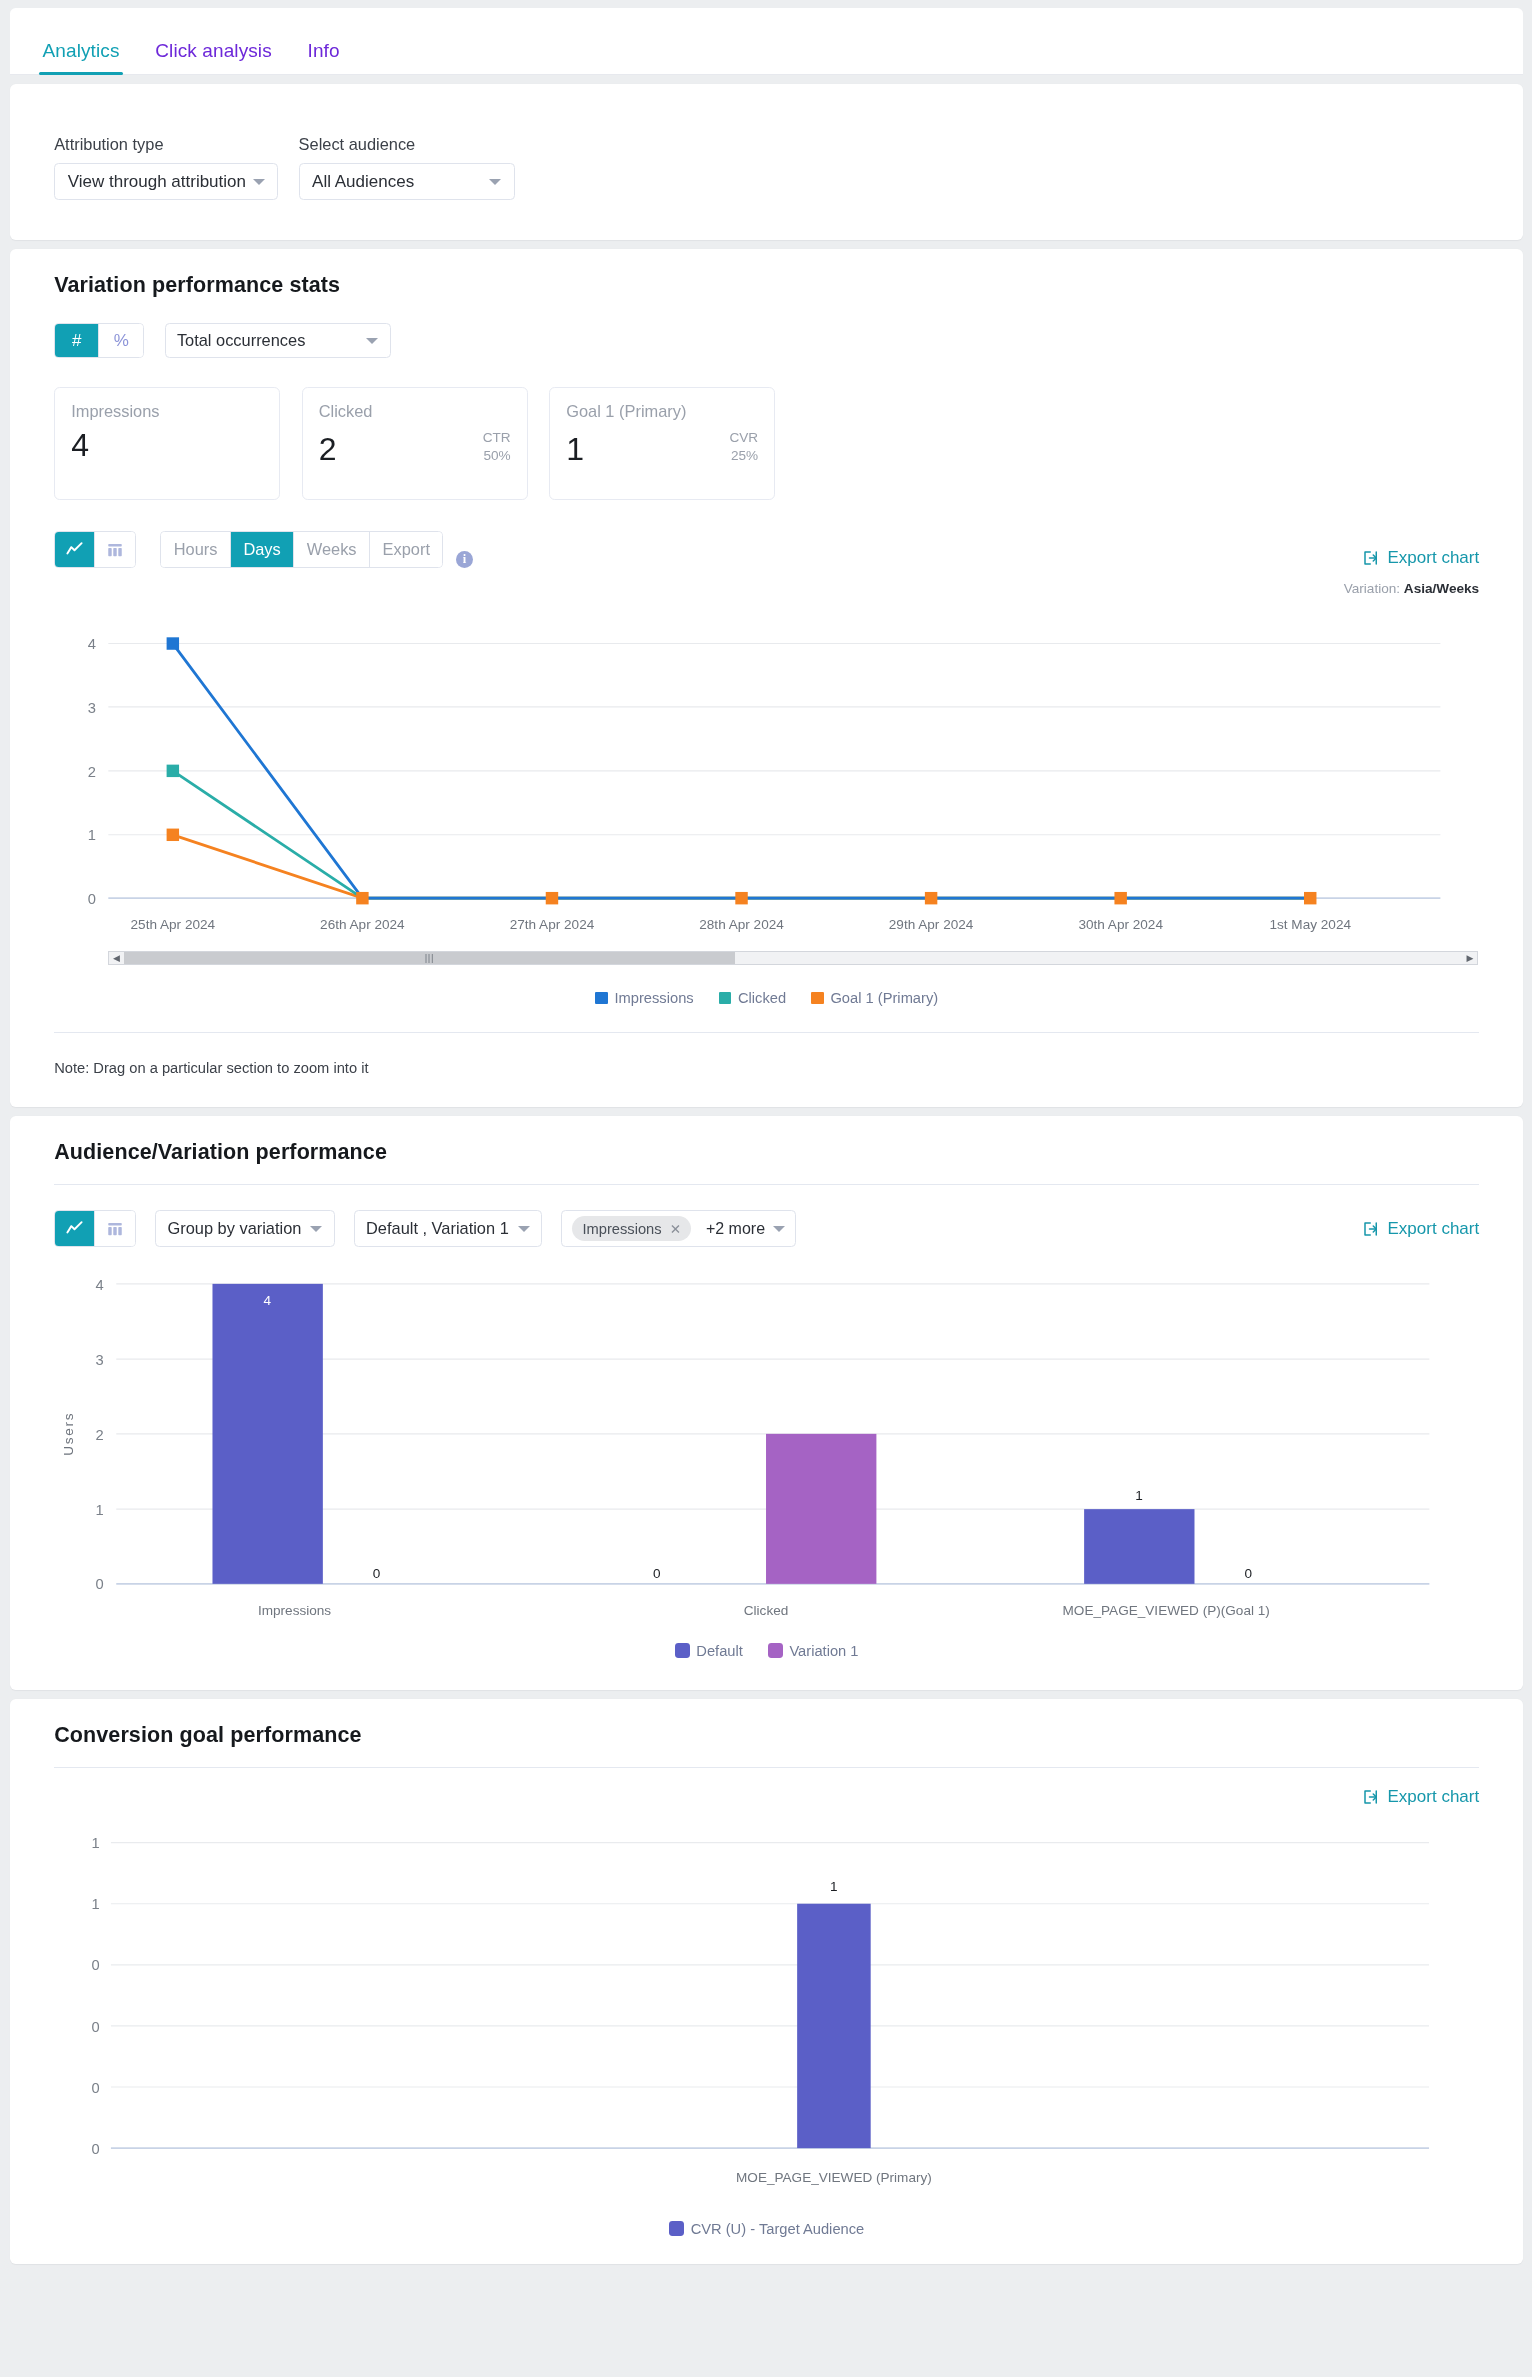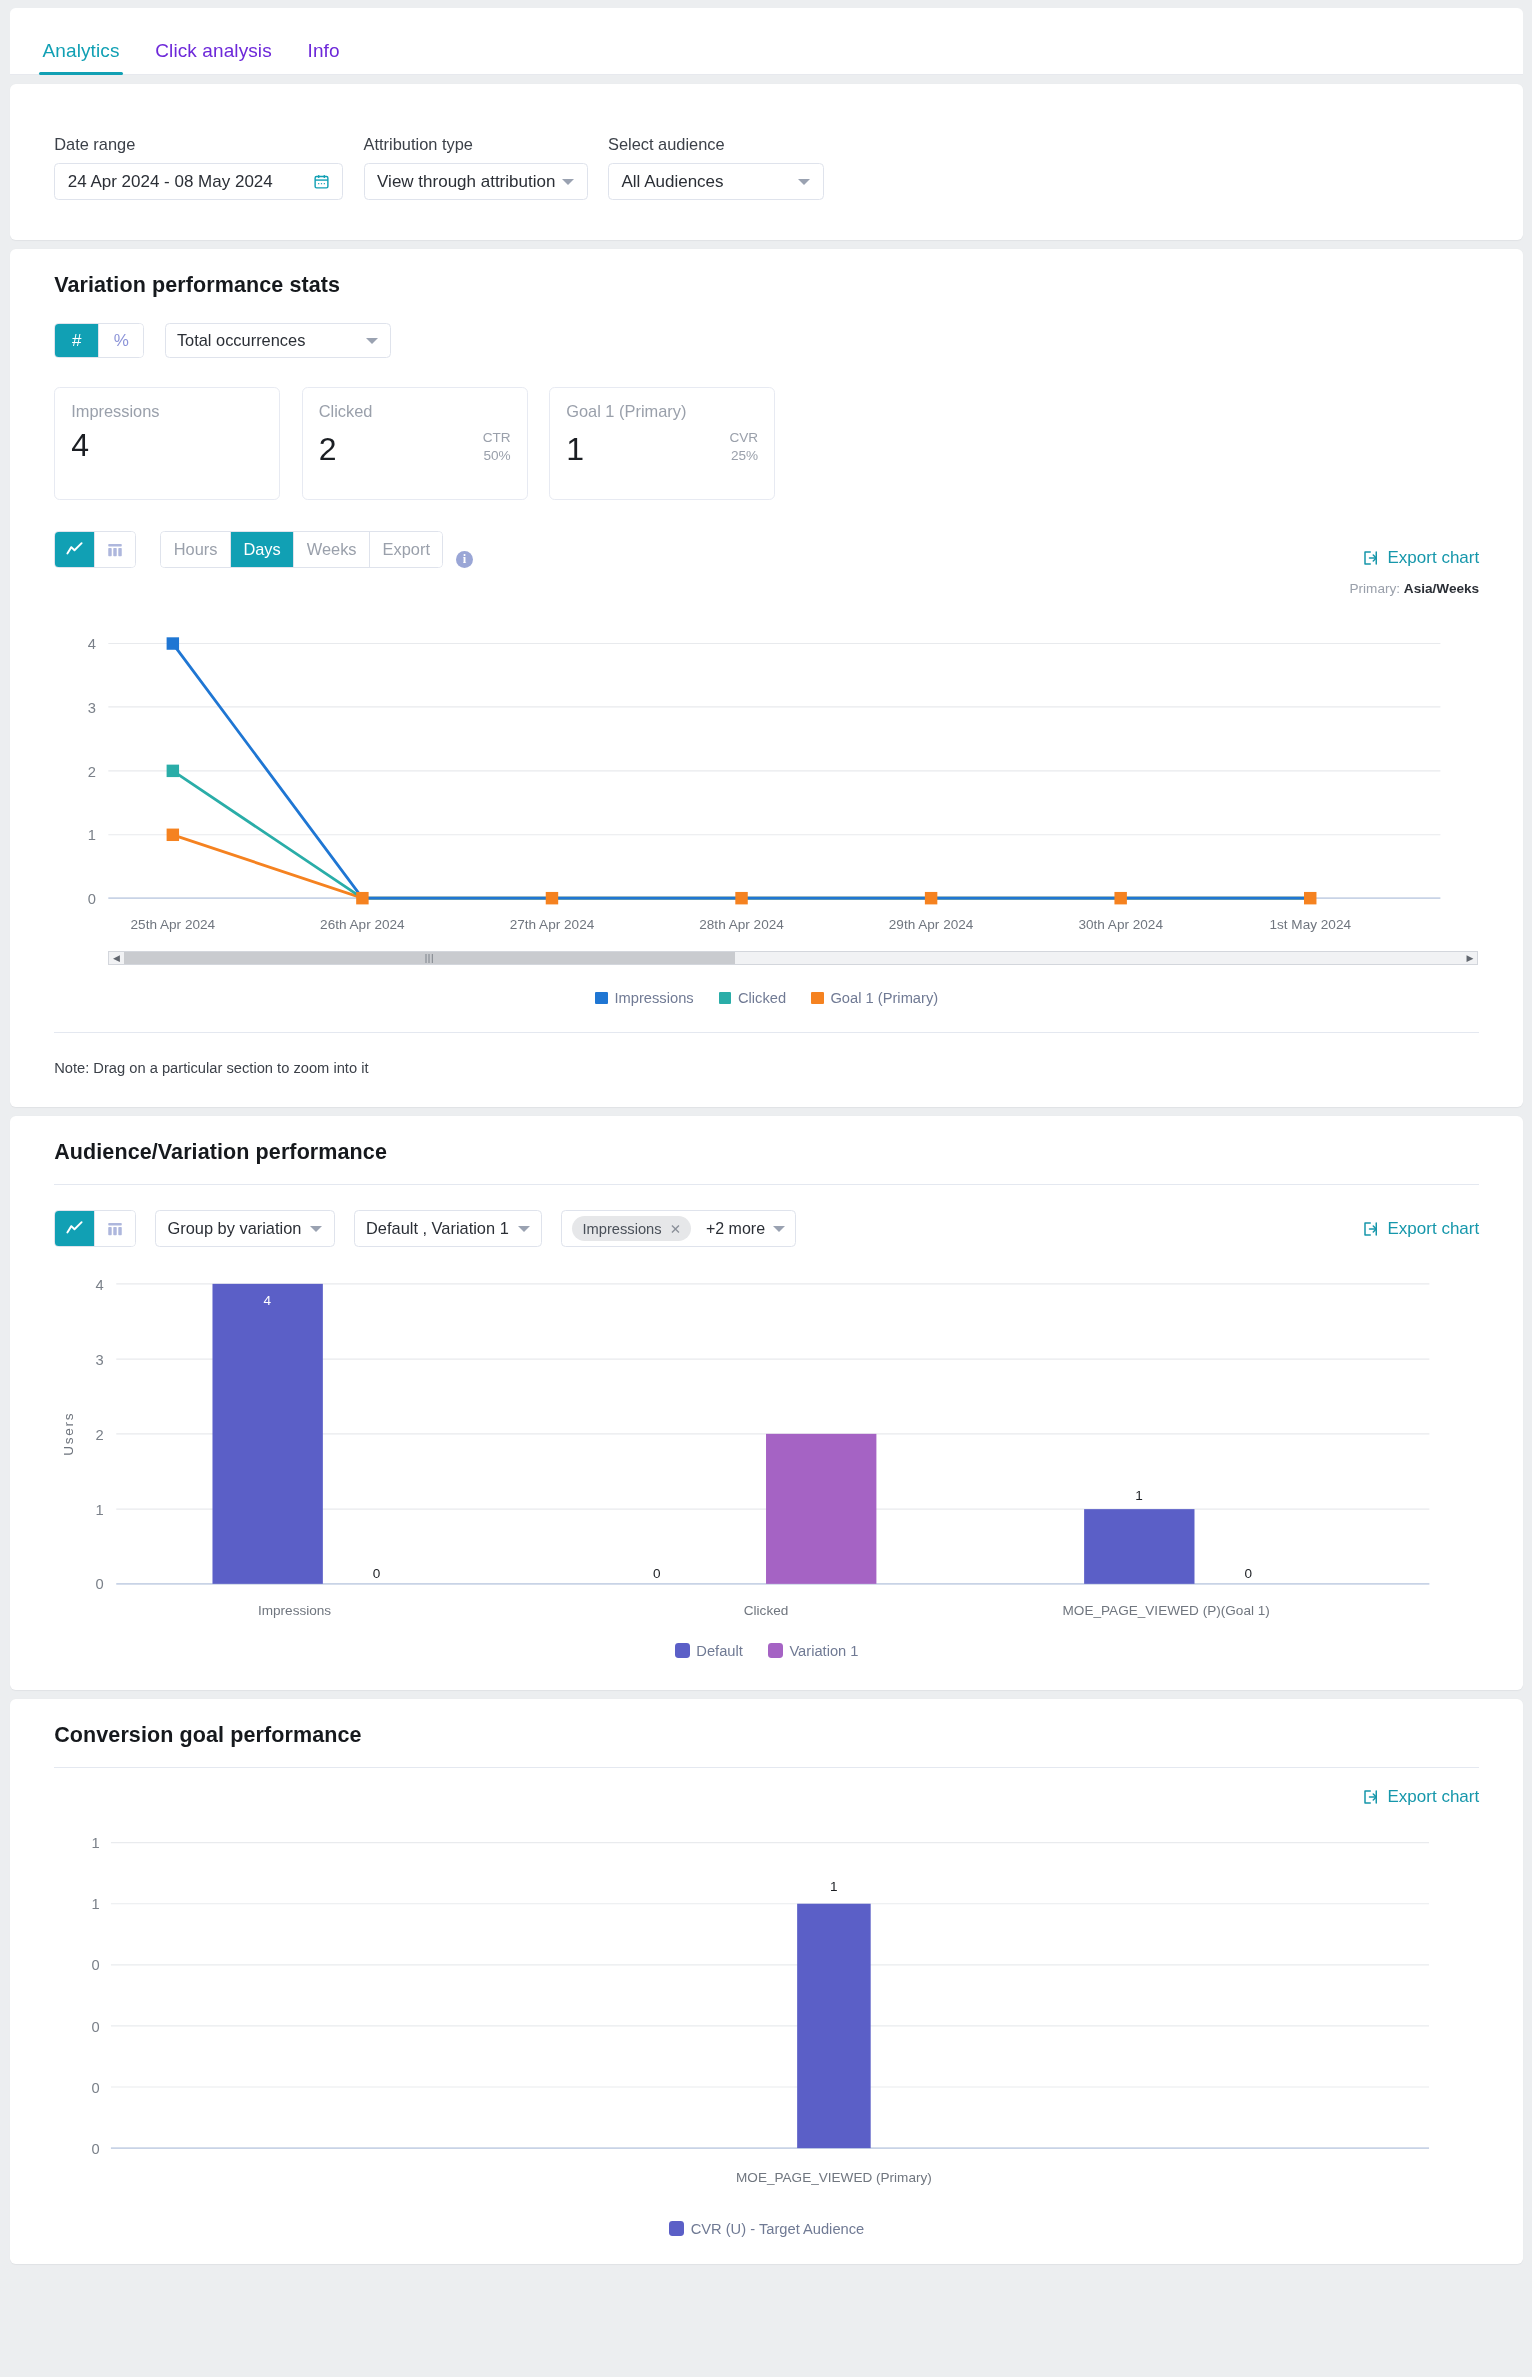--- a/index.html
+++ b/index.html
@@ -250,37 +250,20 @@
 
   <div class="tabbar">
     <div class="tab active">Analytics</div>
     <div class="tab">Click analysis</div>
     <div class="tab">Info</div>
   </div>
 
   <div class="card">
     <div class="filters">
 
-      <div class="field">
-        <div class="field-label">Date range</div>
-        <div class="input-box w-date">
-          <span>24 Apr 2024 - 08 May 2024</span>
-          <span class="cal-icon">
-            <svg width="17" height="17" viewBox="0 0 24 24" fill="none" stroke="#11a0b4" stroke-width="2">
-              <rect x="3" y="5" width="18" height="16" rx="2"></rect>
-              <line x1="3" y1="10" x2="21" y2="10"></line>
-              <line x1="8" y1="3" x2="8" y2="7"></line>
-              <line x1="16" y1="3" x2="16" y2="7"></line>
-              <circle cx="8" cy="15" r="1" fill="#11a0b4" stroke="none"></circle>
-              <circle cx="12" cy="15" r="1" fill="#11a0b4" stroke="none"></circle>
-              <circle cx="16" cy="15" r="1" fill="#11a0b4" stroke="none"></circle>
-            </svg>
-          </span>
-        </div>
-      </div>
 
       <div class="field">
         <div class="field-label">Attribution type</div>
         <div class="input-box w-attr">
           <span>View through attribution</span>
           <span class="caret"></span>
         </div>
       </div>
 
       <div class="field">
@@ -371,21 +354,21 @@
             <path d="M4 4 h7 M4 4 v16 M4 20 h7"></path>
             <path d="M10 12 h9"></path>
             <polyline points="15,8 19,12 15,16"></polyline>
             <path d="M19 4 v16"></path>
           </svg>
           <span>Export chart</span>
         </div>
       </div>
 
       <div class="tz">
-        <span>Primary:</span>
+        <span>Variation:</span>
         <b>Asia/Weeks</b>
       </div>
 
       <div class="linechart">
         <svg class="lc-svg" width="1426" height="340" viewBox="0 0 2520 600">
 
           <g stroke="#e8eaed" stroke-width="2">
             <line x1="96" y1="50" x2="2450" y2="50"></line>
             <line x1="96" y1="162" x2="2450" y2="162"></line>
             <line x1="96" y1="275" x2="2450" y2="275"></line>

